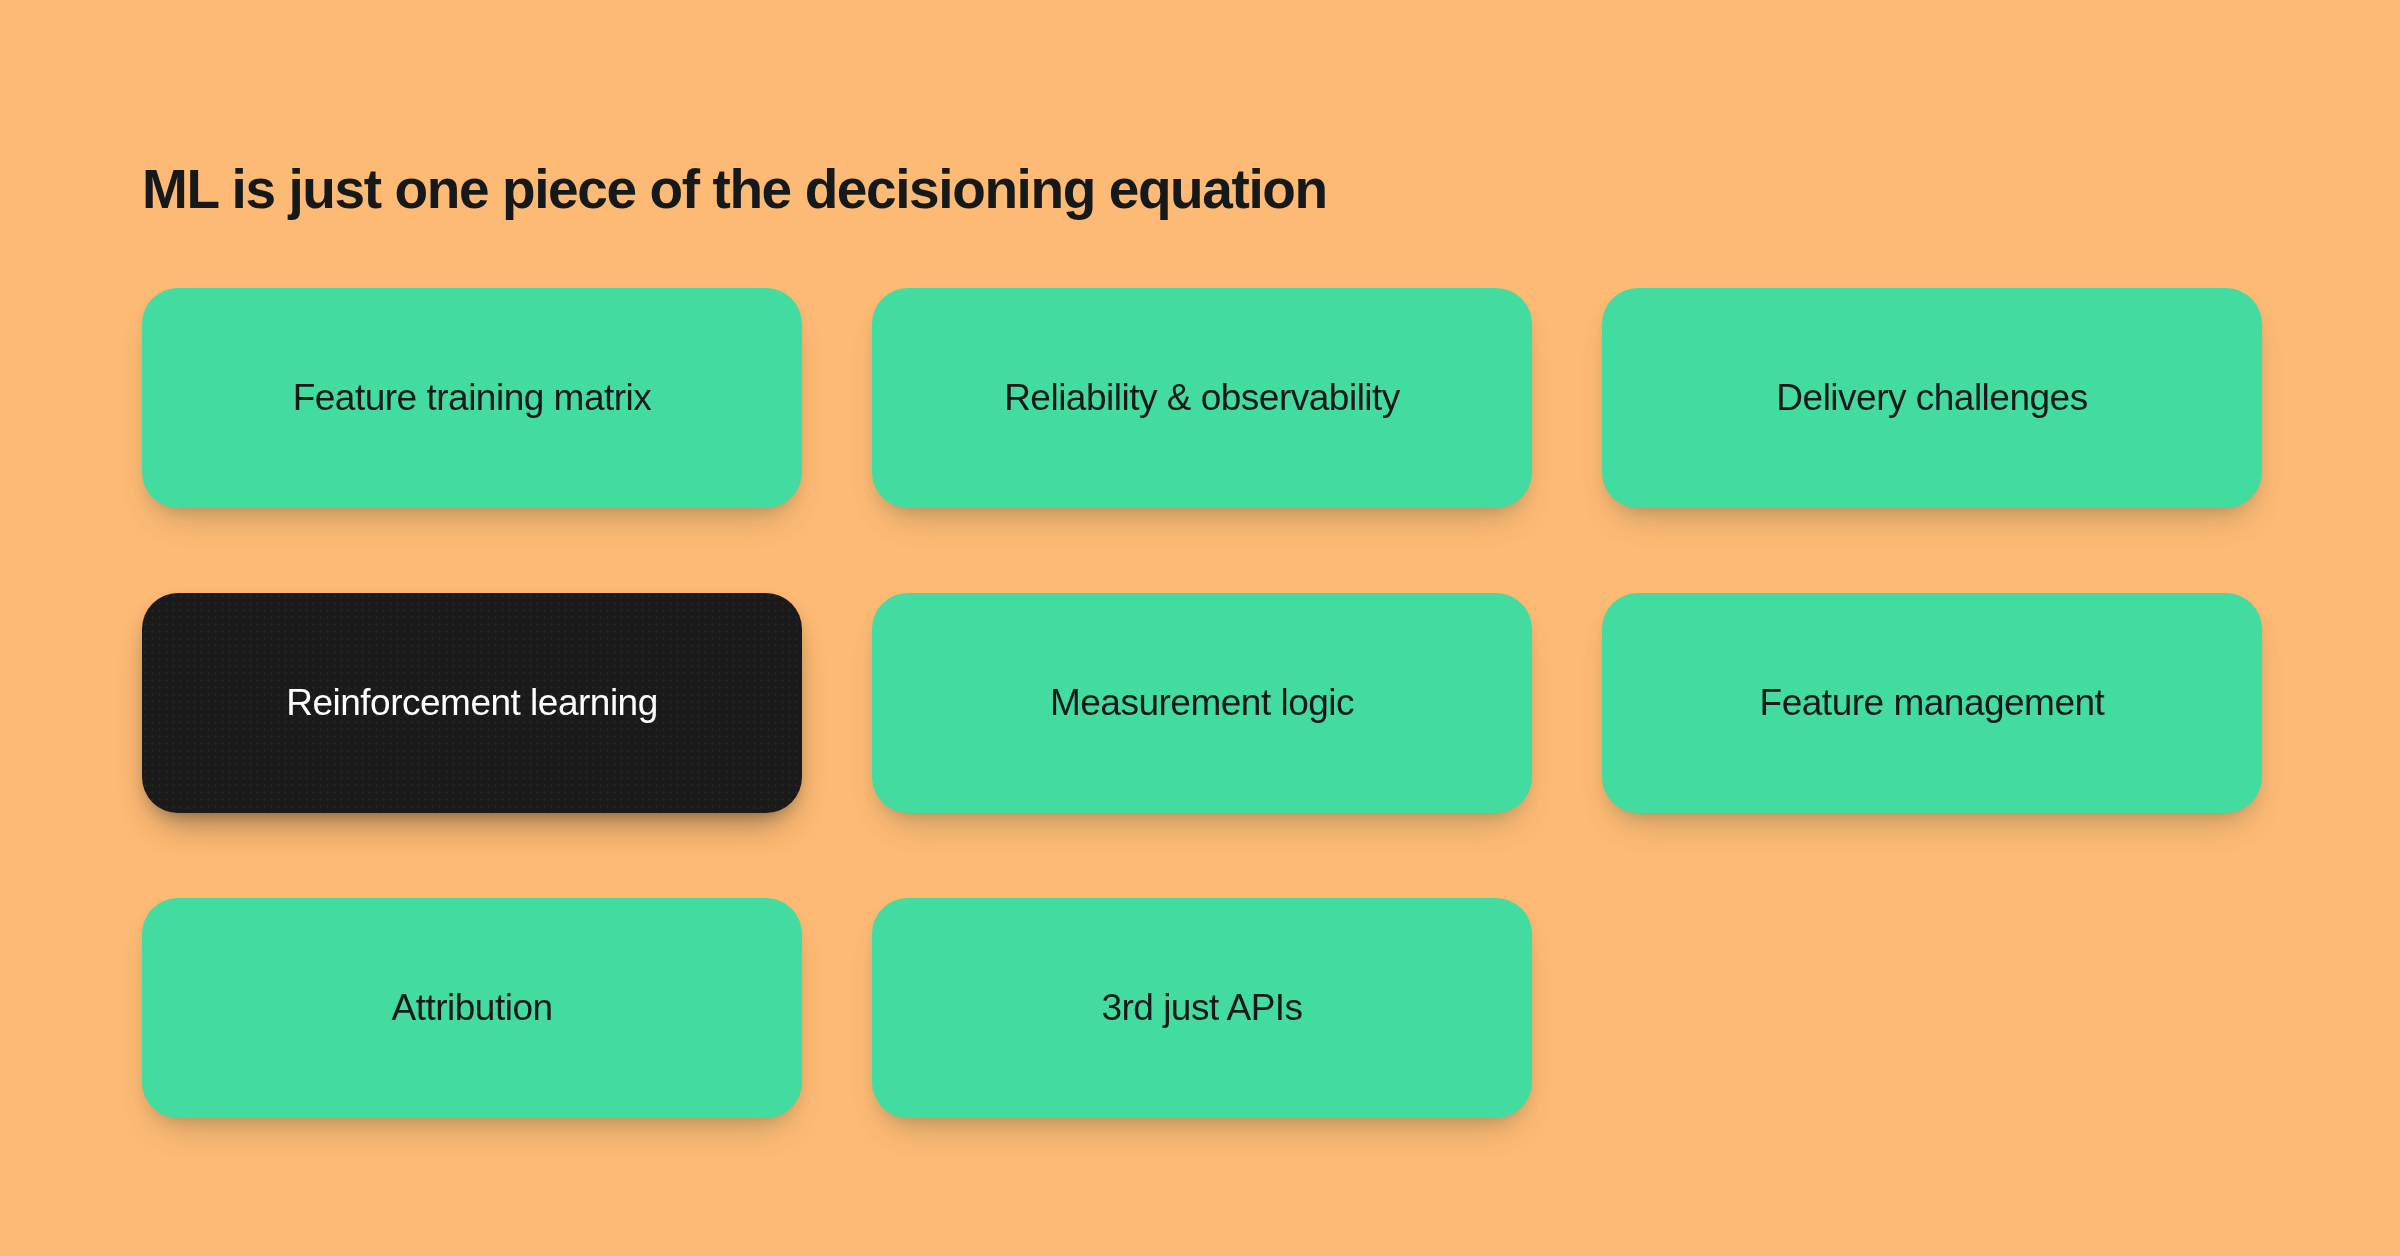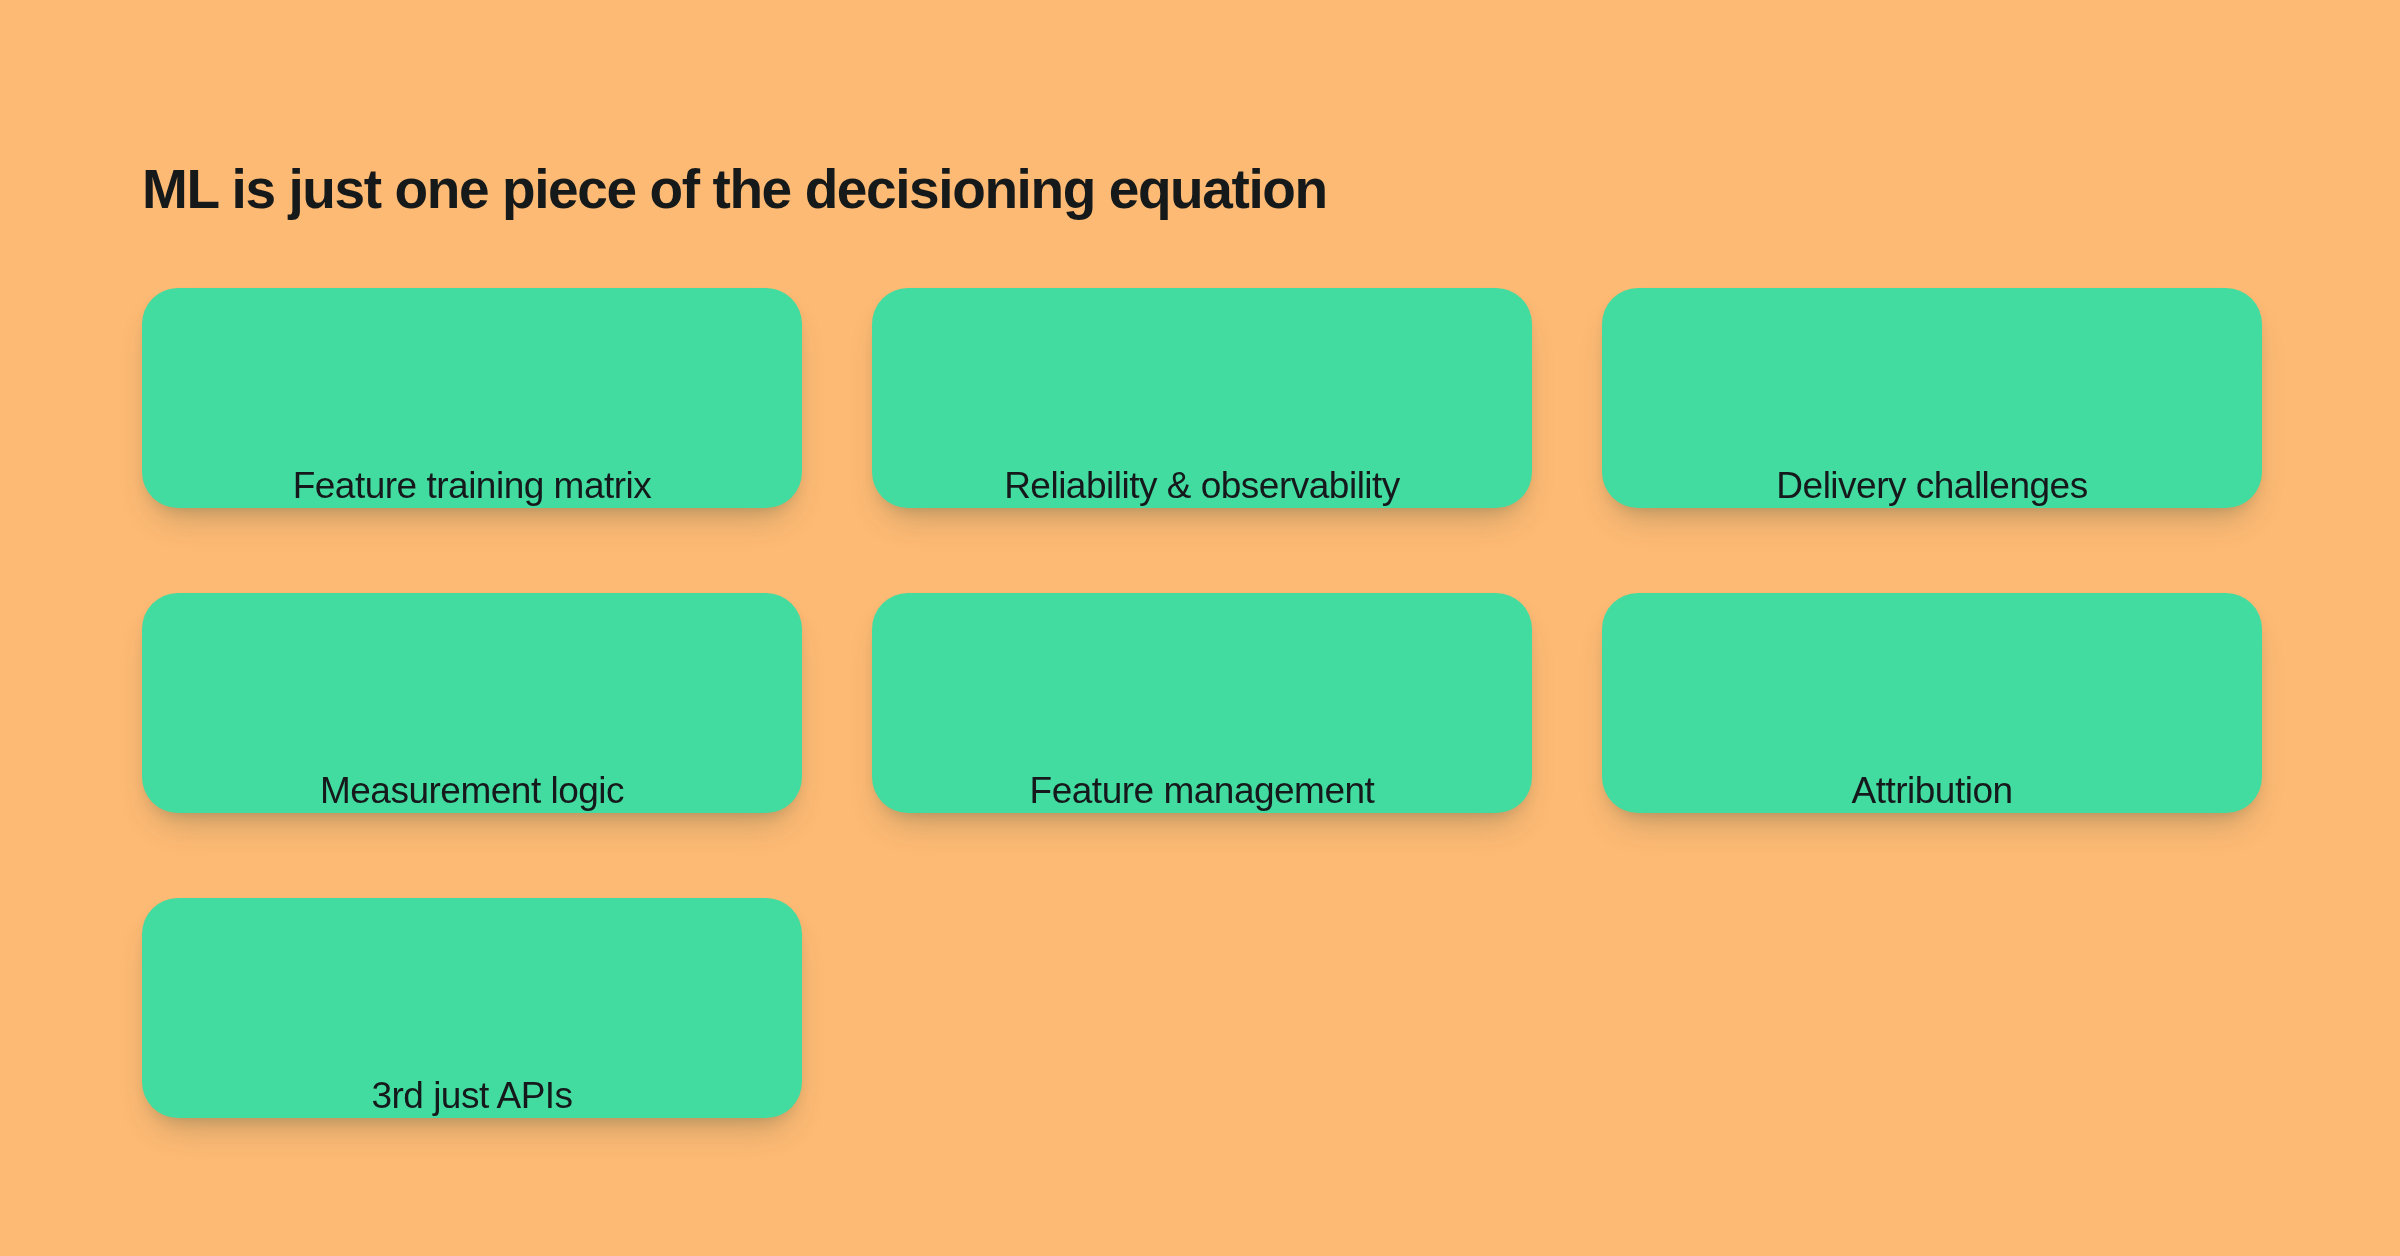--- a/index.html
+++ b/index.html
@@ -41,21 +41,21 @@
     display: grid;
     grid-template-columns: repeat(3, 1fr);
     grid-auto-rows: 220px;
     column-gap: 70px;
     row-gap: 85px;
   }
 
   .card {
     border-radius: 36px;
     display: flex;
-    align-items: flex-end;
+    align-items: center;
     justify-content: center;
     text-align: center;
     padding: 0 36px;
     box-sizing: border-box;
     position: relative;
   }
 
   .card.green {
     background: #43dca0;
     color: #15191b;
@@ -105,20 +105,23 @@
 
 
     <div class="card green">
       <span class="card-label">Reliability &amp; observability</span>
     </div>
 
     <div class="card green">
       <span class="card-label">Delivery challenges</span>
     </div>
 
+    <div class="card dark">
+      <span class="card-label">Reinforcement learning</span>
+    </div>
 
     <div class="card green">
       <span class="card-label">Measurement logic</span>
     </div>
 
     <div class="card green">
       <span class="card-label">Feature management</span>
     </div>
 
     <div class="card green">

